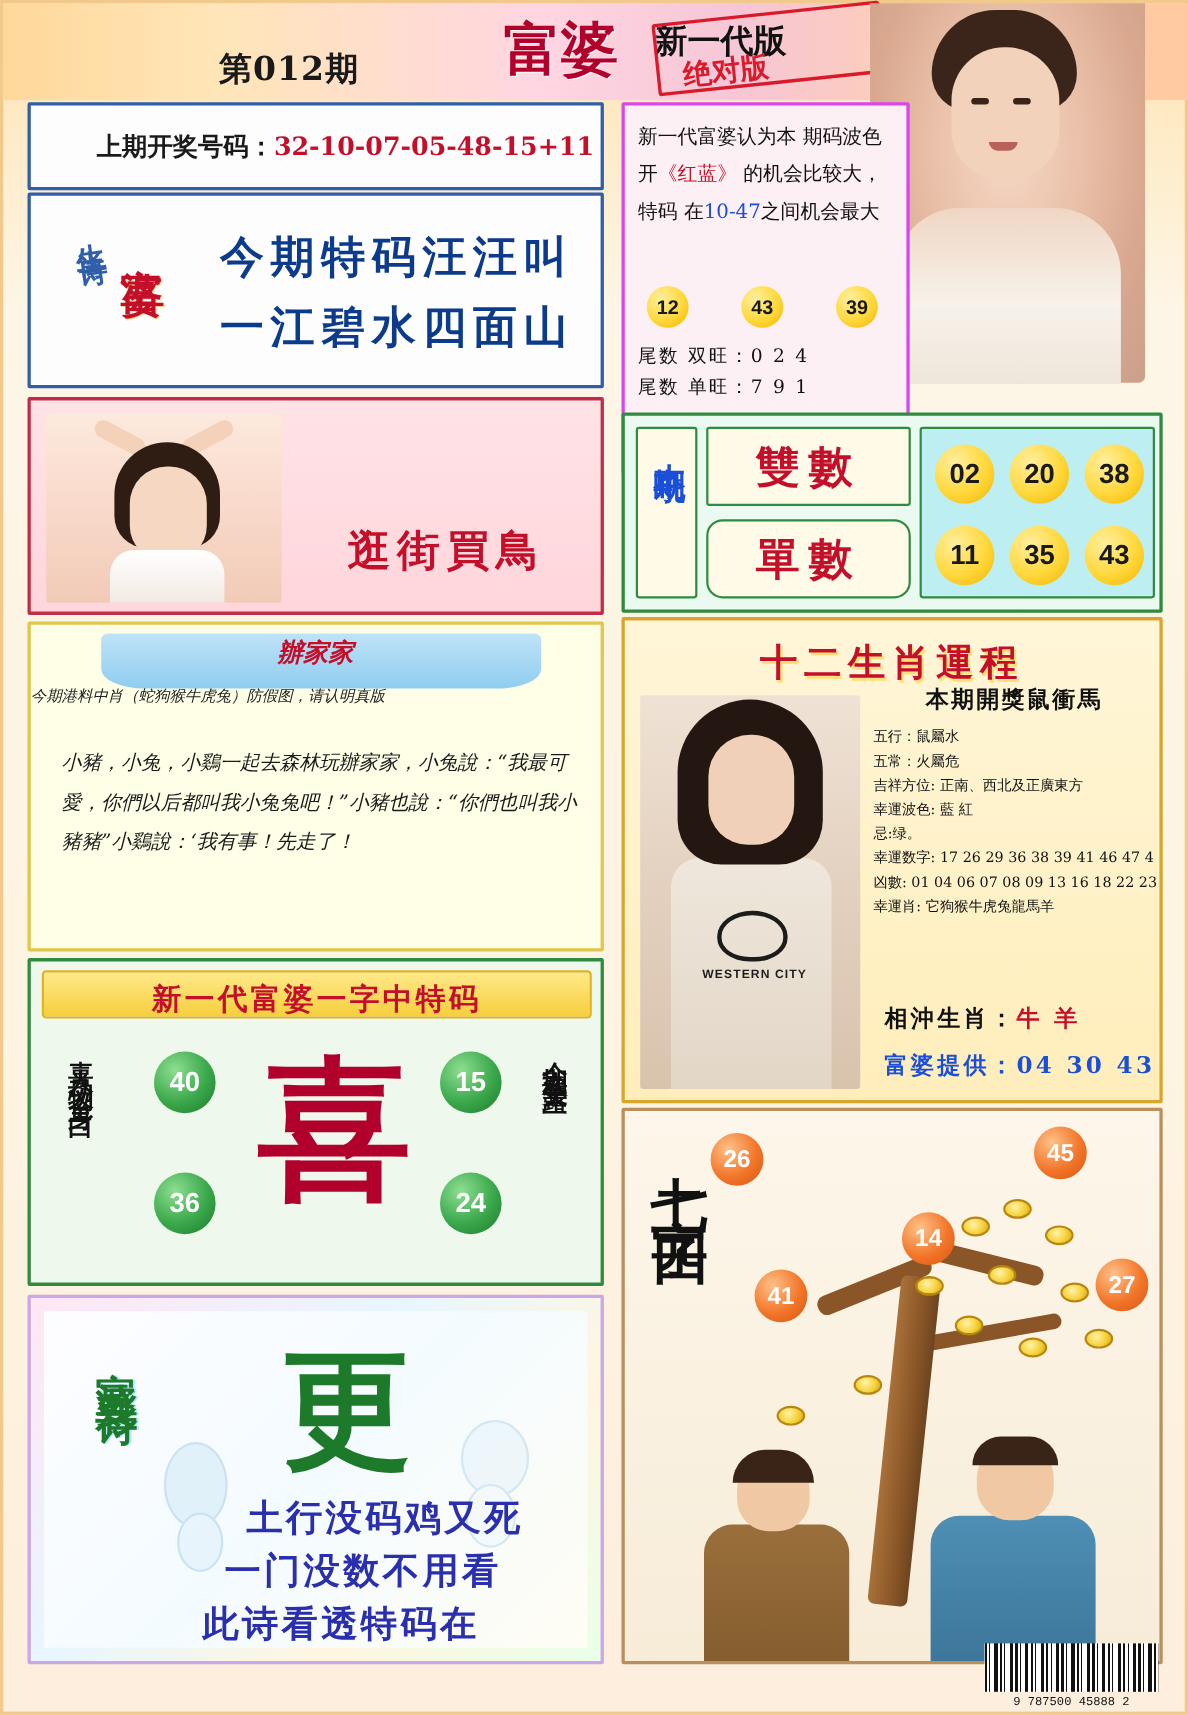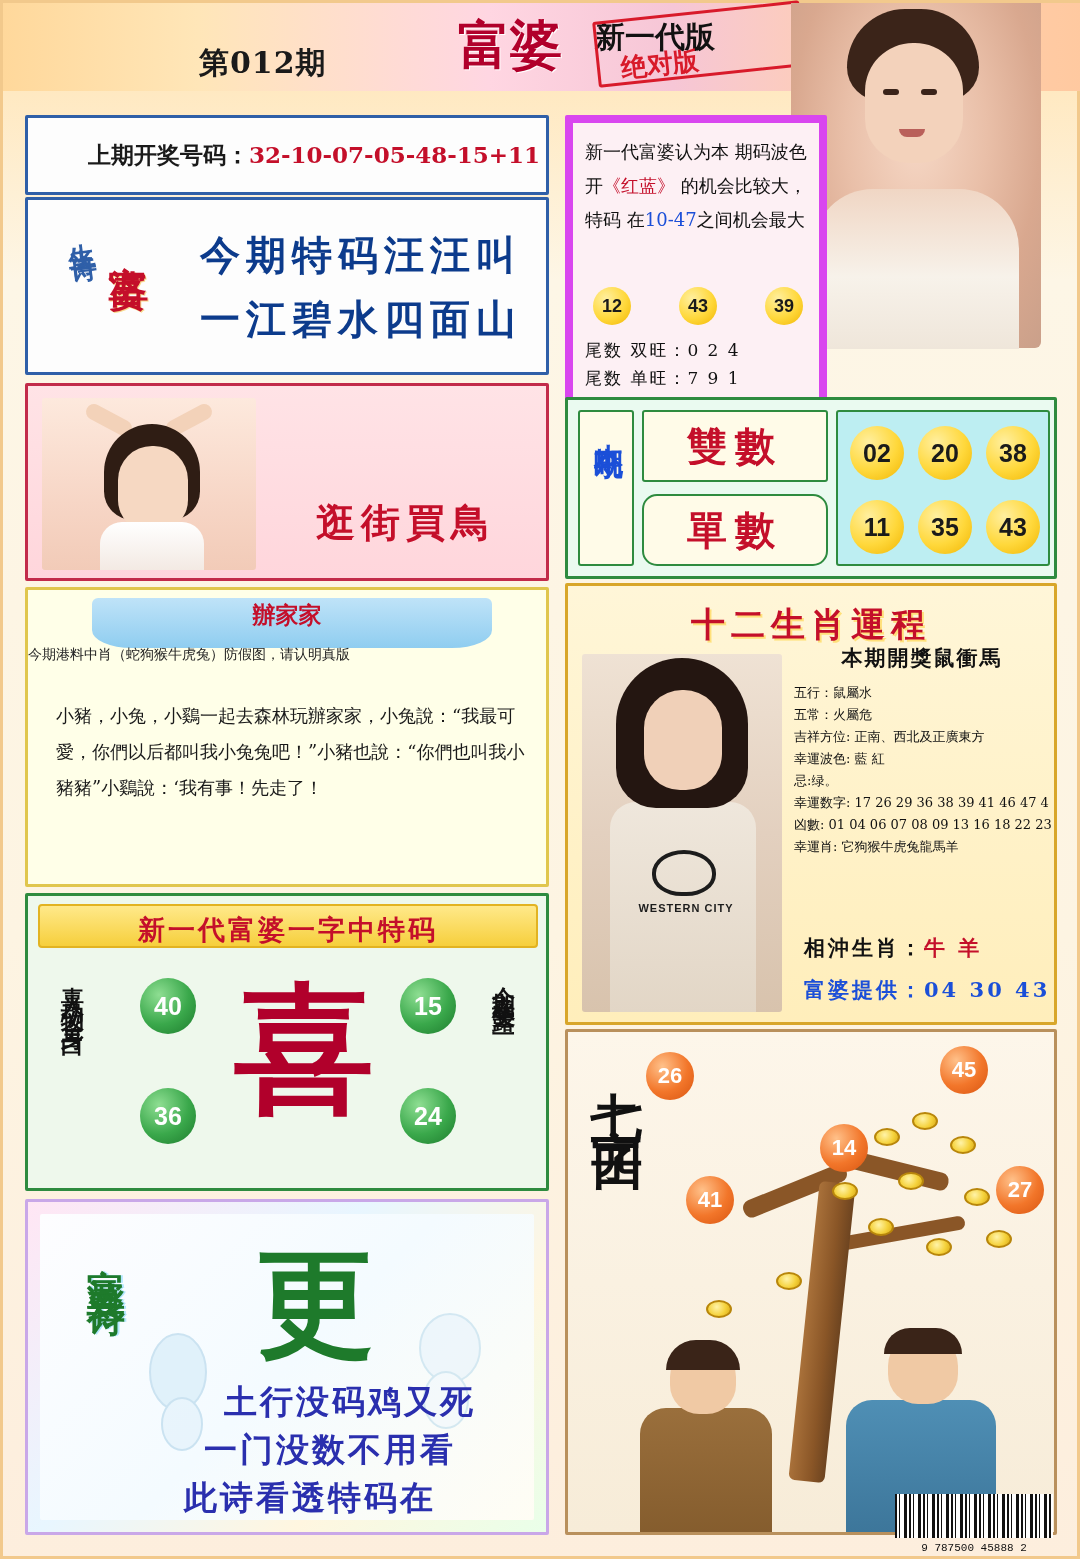--- a/index.html
+++ b/index.html
@@ -70,21 +70,21 @@
     position: absolute; top: 86px; width: 16px; height: 6px; background:#3a241a; border-radius: 4px;
   }
   .model-head .eye1 { left: 92px; }
   .model-head .eye2 { left: 130px; }
   .model-head .mouth {
     position: absolute; left: 108px; top: 126px; width: 26px; height: 8px;
     background: #b9605a; border-radius: 0 0 12px 12px;
   }
 
   
-  .panel { position: absolute; margin-top: 22px; }
+  .panel { position: absolute; }
   .cn { font-family: "DejaVu Serif", serif; }
 
   
   #box-last {
     left: 22px; top: 90px; width: 524px; height: 80px;
     background: #fdfdfd; border: 3px solid #2f5fa8; border-radius: 2px;
   }
   #box-last .line {
     position: absolute; left: 60px; top: 22px;
     font-size: 23px; font-weight: bold; color: #1a1a1a;
@@ -150,21 +150,21 @@
     color: #c40f2a; letter-spacing: 6px;
   }
   #box-street .t2 {
     position: absolute; left: 288px; top: 110px; font-size: 39px; font-weight: bold;
     color: #c40f2a; letter-spacing: 6px;
   }
 
   
   #box-story {
     left: 22px; top: 562px; width: 524px; height: 300px;
-    background: #ffffe8; border: 3px solid #e0c64d; border-radius: 2px;
+    background: #ffffe8; border: 3px solid #e0c64d; border-radius: 2px; font-style: italic;
   }
   #box-story .banner {
     position: absolute; left: 64px; top: 8px; width: 400px; height: 50px;
     background: linear-gradient(180deg,#bfe3f8 0%, #8fcdf0 100%);
     border-radius: 6px 6px 40px 40px / 6px 6px 18px 18px;
   }
   #box-story .banner-text {
     position: absolute; left: 0; right: 0; top: 10px; text-align: center;
     font-size: 23px; font-weight: bold; color: #c40f2a;
   }
@@ -246,21 +246,21 @@
   #box-color .cp3 { top: 274px; left: 156px; }
   .butterfly {
     position: absolute; width: 90px; height: 120px; opacity: .55;
   }
   .butterfly.b-a { left: 120px; top: 130px; }
   .butterfly.b-b { left: 372px; top: 110px; }
 
   
   #box-analysis {
     left: 562px; top: 90px; width: 262px; height: 338px;
-    background: #fdf0f4; border: 8px solid #d946ef; border-radius: 2px;
+    background: #fdf0f4; border: 3px solid #d946ef; border-radius: 2px;
   }
   #box-analysis .t {
     position: absolute; left: 12px; top: 12px; width: 236px;
     font-size: 18px; line-height: 34px; color: #111;
   }
   #box-analysis .hl-red { color: #c40f2a; }
   #box-analysis .hl-blue { color: #1b4fd8; }
   #box-analysis .row-balls {
     position: absolute; left: 14px; top: 164px; width: 234px; height: 40px;
   }

